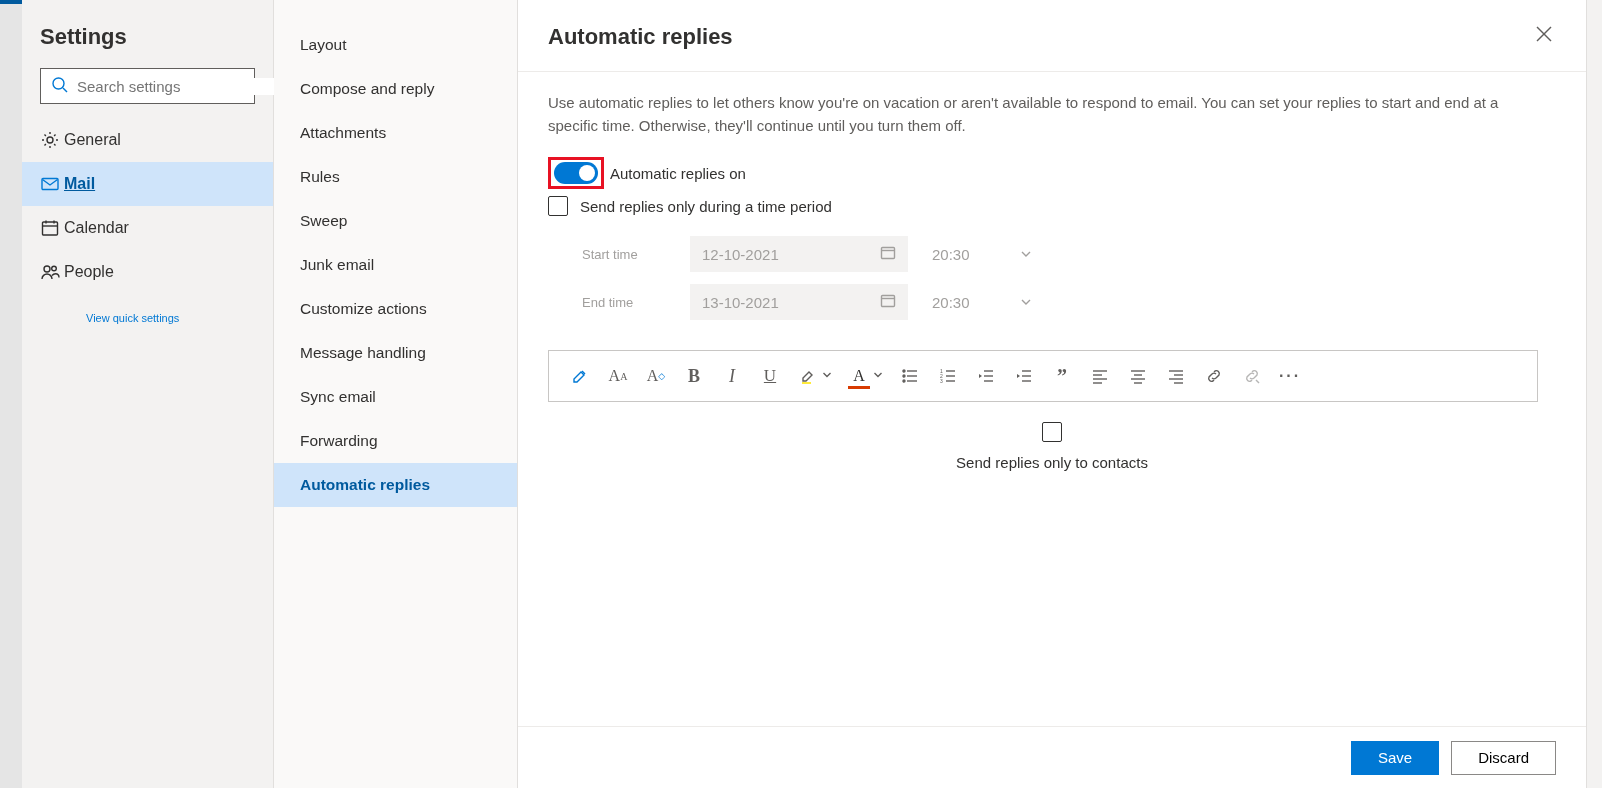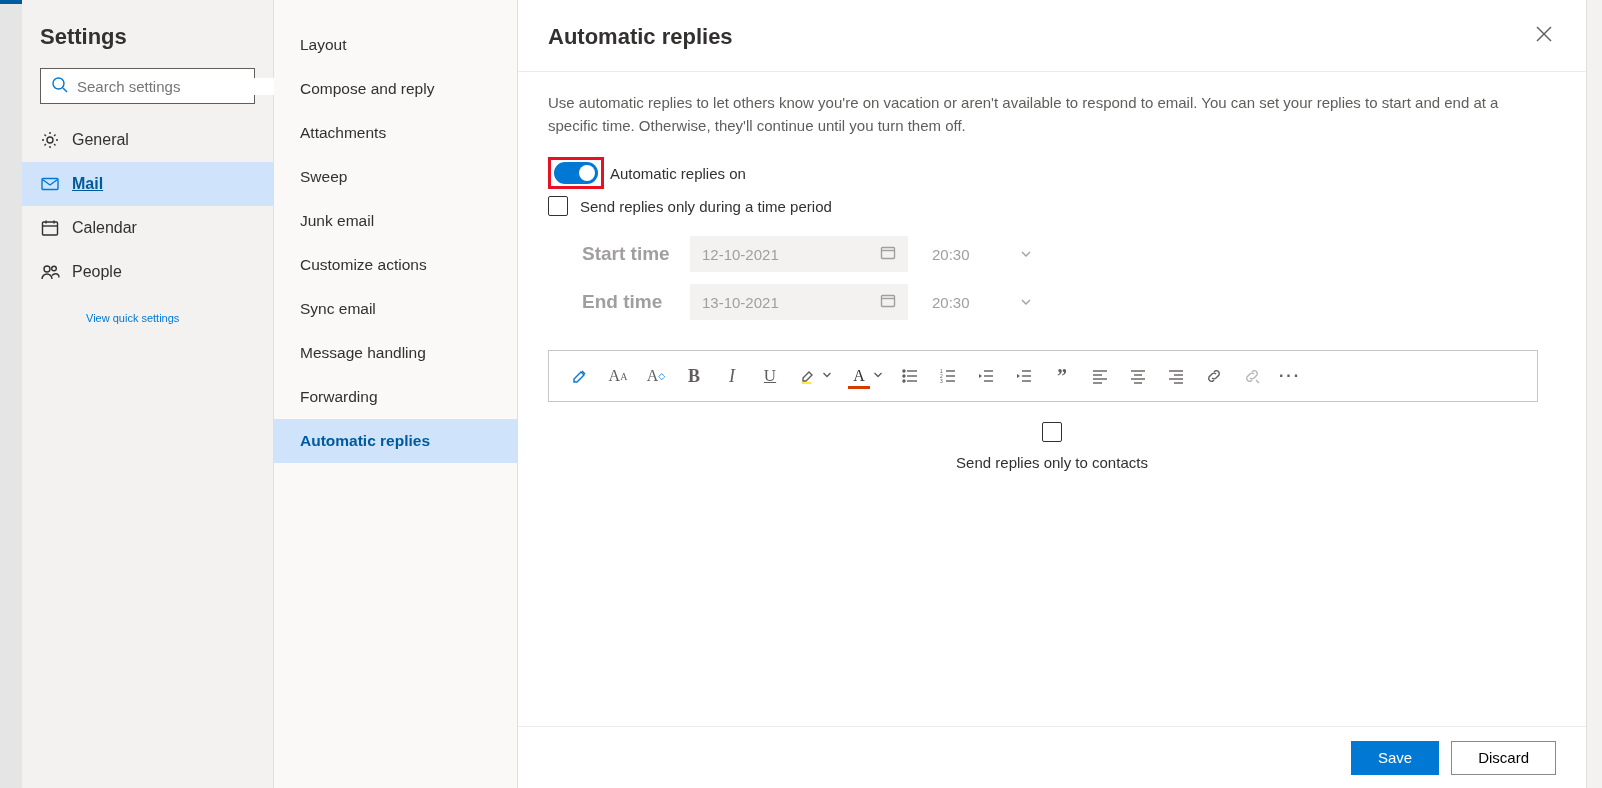--- a/index.html
+++ b/index.html
@@ -53,21 +53,21 @@
     .search-box input {
       flex: 1;
       border: none;
       outline: none;
       font-size: 15px;
       color: #0f172a;
     }
     .nav-item {
       display: flex;
       align-items: center;
-      gap: 10px;
+      gap: 2px;
       height: 44px;
       padding: 0 18px;
       font-size: 16px;
       cursor: pointer;
       text-align: center;
     }
     .nav-item.active {
       background: #cfe4fa;
       color: #005a9e;
       font-weight: 600;
@@ -190,22 +190,22 @@
     }
     .time-row {
       display: flex;
       align-items: center;
       height: 48px;
       gap: 18px;
     }
     .time-label {
       width: 90px;
       color: #a19f9d;
-      font-weight: 700;
-      font-size: 19px;
+      font-weight: 400;
+      font-size: 13px;
     }
     .date-box {
       width: 218px;
       height: 36px;
       background: #f3f2f1;
       border: none;
       display: flex;
       align-items: center;
       justify-content: space-between;
       padding: 0 12px;
@@ -355,25 +355,26 @@
     <span>People</span>
   </div>
 
   <div class="quick-link">View quick settings</div>
 </div>
 
 <div class="col-sub">
   <div class="sub-item">Layout</div>
   <div class="sub-item">Compose and reply</div>
   <div class="sub-item">Attachments</div>
+  <div class="sub-item">Rules</div>
   <div class="sub-item">Sweep</div>
   <div class="sub-item">Junk email</div>
   <div class="sub-item">Customize actions</div>
+  <div class="sub-item">Message handling</div>
   <div class="sub-item">Sync email</div>
-  <div class="sub-item">Message handling</div>
   <div class="sub-item">Forwarding</div>
   <div class="sub-item active">Automatic replies</div>
 </div>
 
 <div class="col-main">
   <div class="main-header">
     <div class="main-title">Automatic replies</div>
     <div class="close-x">
       <svg width="16" height="16" viewBox="0 0 16 16">
           <line x1="1" y1="1" x2="15" y2="15"></line>

